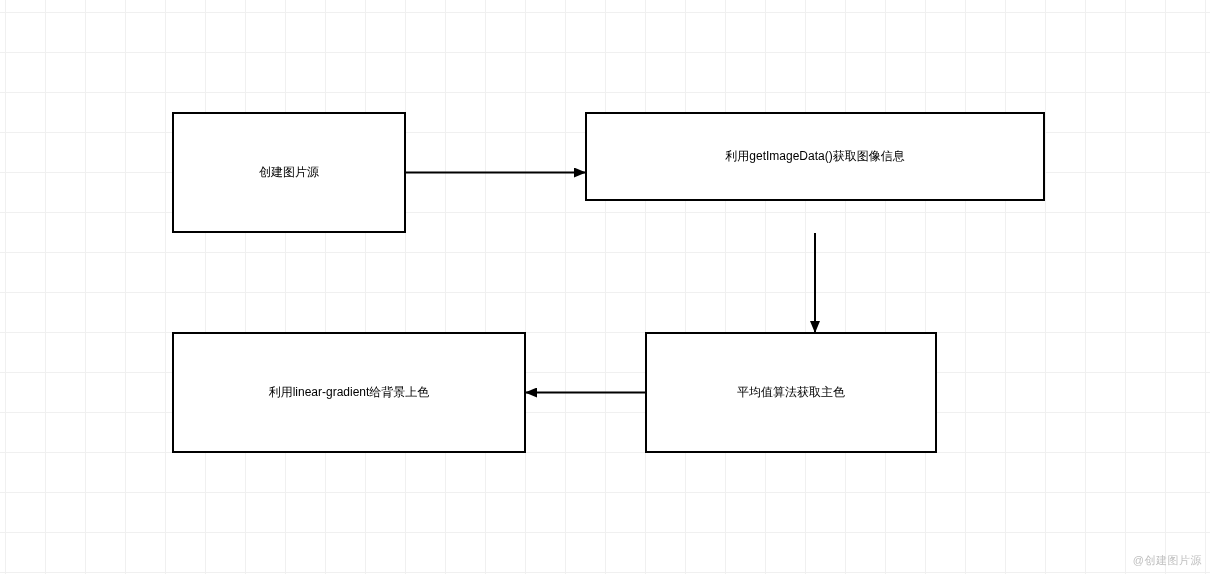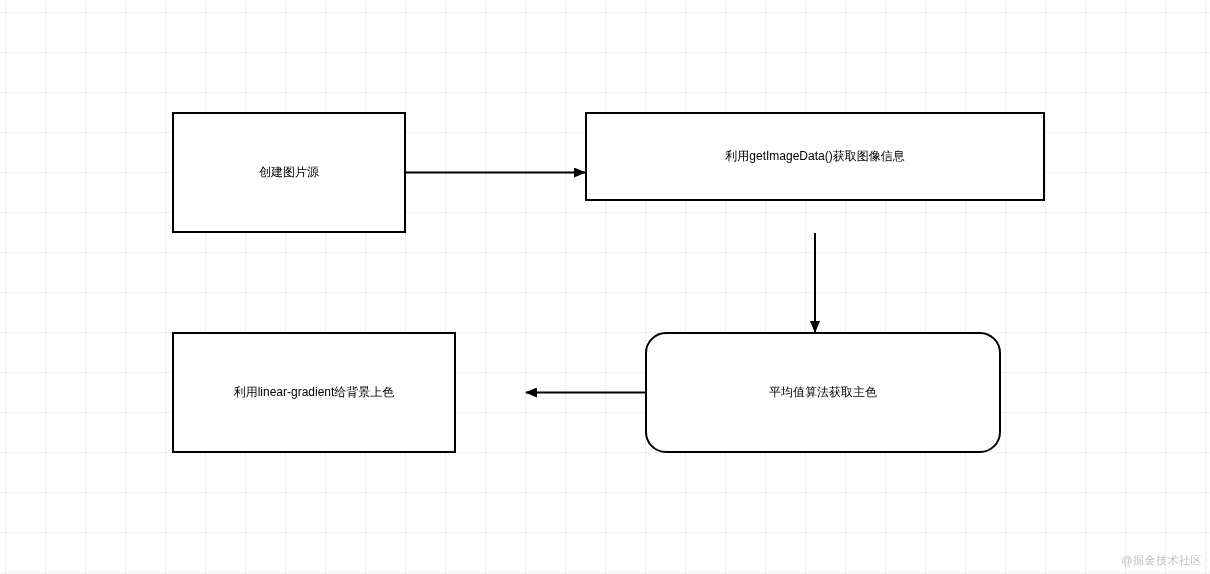--- a/index.html
+++ b/index.html
@@ -54,35 +54,35 @@
 <body>
 
 <div class="grid-bg"></div>
 
 <div id="node-step1" class="node" style="left: 172px; top: 112px; width: 234px; height: 121px;">
   <span>创建图片源</span>
 </div>
 <div id="node-step2" class="node" style="left: 585px; top: 112px; width: 460px; height: 89px;">
   <span>利用getImageData()获取图像信息</span>
 </div>
-<div id="node-step3" class="node" style="left: 645px; top: 332px; width: 356px; height: 121px; border-radius: 21px;">
+<div id="node-step3" class="node" style="left: 645px; top: 332px; width: 292px; height: 121px;">
   <span>平均值算法获取主色</span>
 </div>
-<div id="node-step4" class="node" style="left: 172px; top: 332px; width: 284px; height: 121px; align-items: center;">
+<div id="node-step4" class="node" style="left: 172px; top: 332px; width: 354px; height: 121px; align-items: center;">
   <span>利用linear-gradient给背景上色</span>
 </div>
 
 <svg class="edges">
   <defs>
     <marker id="arrowhead" markerWidth="12" markerHeight="10" refX="11" refY="5" orient="auto" markerUnits="userSpaceOnUse">
       <path d="M0,0 L12,5 L0,10 Z" fill="#000"></path>
     </marker>
   </defs>
   <g id="edge-group" stroke="#000" stroke-width="2" fill="none">
       <line x1="406" y1="172.5" x2="585" y2="172.5" marker-end="url(#arrowhead)"></line>
       <line x1="815" y1="233" x2="815" y2="332" marker-end="url(#arrowhead)"></line>
       <line x1="645" y1="392.5" x2="526" y2="392.5" marker-end="url(#arrowhead)"></line>
     </g>
 </svg>
 
 <div class="watermark">
-  <span>@掘金技术社区</span>
+  <span>@创建图片源</span>
 </div>
 
 </body></html>

